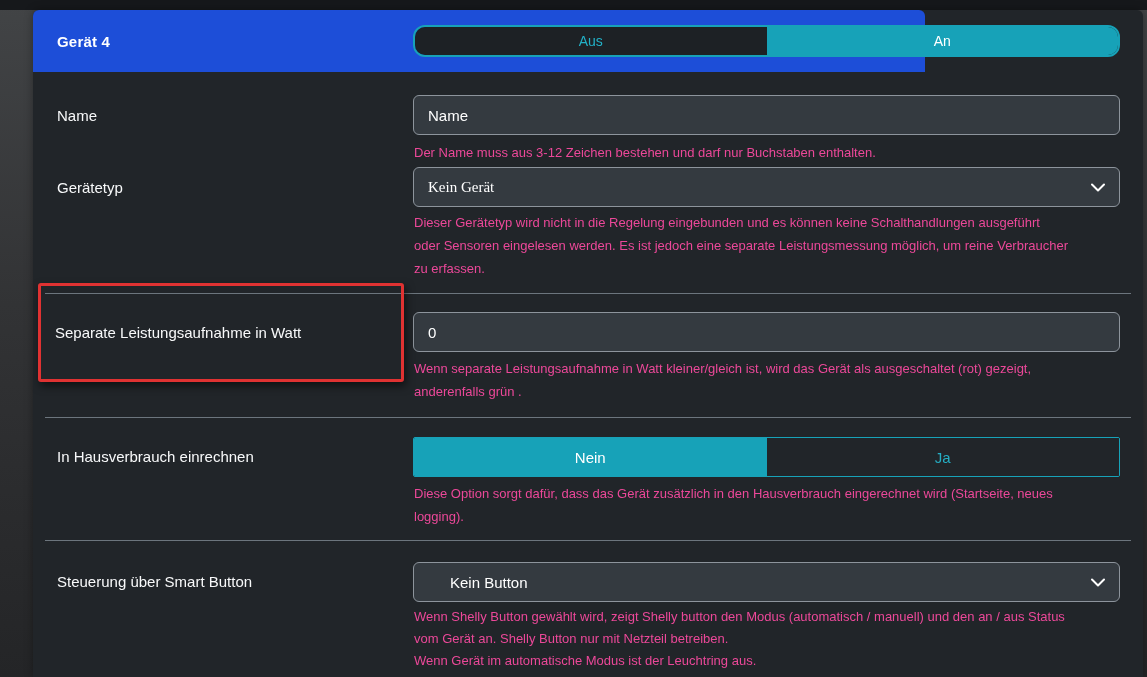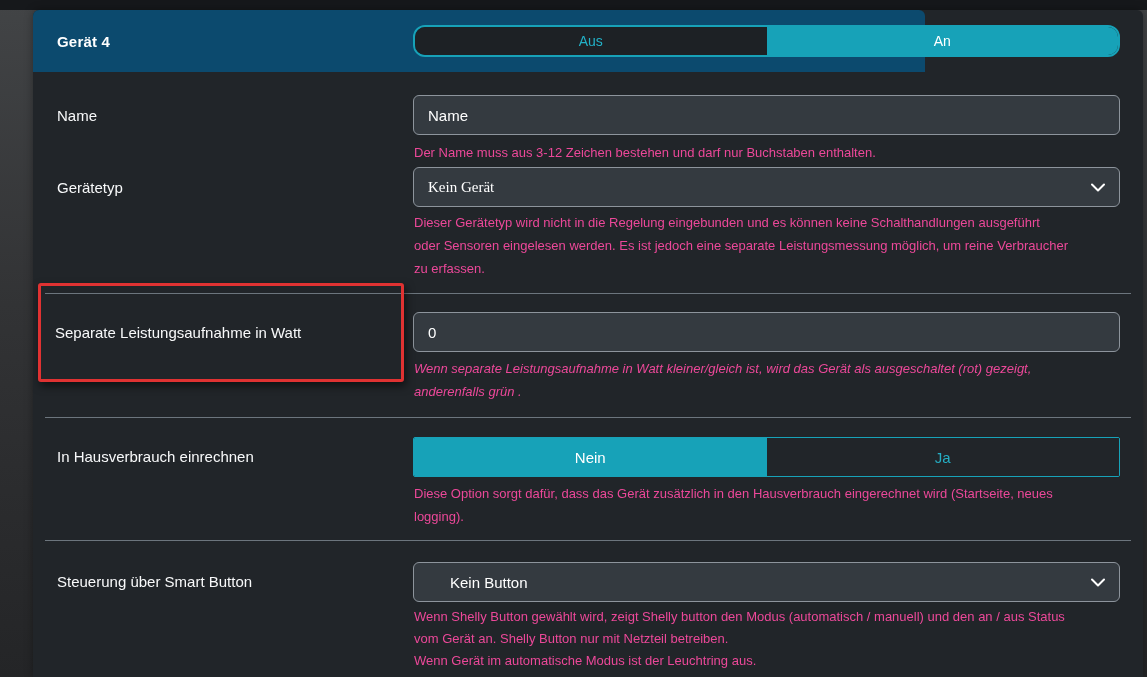--- a/index.html
+++ b/index.html
@@ -13,21 +13,21 @@
     position:absolute; top:0; left:0; width:1147px; height:10px;
     background:#16181b;
   }
   .card {
     position:absolute; left:33px; top:10px; width:1110px; height:667px;
     background:#212529; border-radius:6px 6px 0 0;
     box-shadow:0 0 8px rgba(0,0,0,.35);
   }
   .card-header {
     position:absolute; top:0; left:0; width:892px; height:62px;
-    background:#0c4a6e; border-radius:6px 6px 0 0;
+    background:#1d4ed8; border-radius:6px 6px 0 0;
   }
   .header-title {
     position:absolute; left:24px; top:0; height:62px;
     display:flex; align-items:center;
     color:#ffffff; font-size:15px; font-weight:700; letter-spacing:.2px;
   }
   
   .toggle-power {
     position:absolute; left:380px; top:15px; width:707px; height:32px;
     display:flex; border:2px solid #17a2b8; border-radius:12px; overflow:hidden;
@@ -110,21 +110,21 @@
     </span>
   </div>
   <div class="helper" style="top:201px;">Dieser Gerätetyp wird nicht in die Regelung eingebunden und es können keine Schalthandlungen ausgeführt
 oder Sensoren eingelesen werden. Es ist jedoch eine separate Leistungsmessung möglich, um reine Verbraucher
 zu erfassen.</div>
 
   <div class="divider" style="top:283px;"></div>
 
   <div class="flabel" style="top:313px; left:22px;">Separate Leistungsaufnahme in Watt</div>
   <input class="field" style="top: 302px;" type="text" value="0">
-  <div class="helper" style="top:347px;font-style:italic;">Wenn separate Leistungsaufnahme in Watt kleiner/gleich ist, wird das Gerät als ausgeschaltet (rot) gezeigt,
+  <div class="helper" style="top:347px;">Wenn separate Leistungsaufnahme in Watt kleiner/gleich ist, wird das Gerät als ausgeschaltet (rot) gezeigt,
 anderenfalls grün .</div>
 
   <div class="highlight-box"></div>
 
   <div class="divider" style="top:407px;"></div>
 
   <div class="flabel" style="top:437px;">In Hausverbrauch einrechnen</div>
   <div class="toggle-yn">
     <div class="seg seg-no">Nein</div>
     <div class="seg seg-yes">Ja</div>

